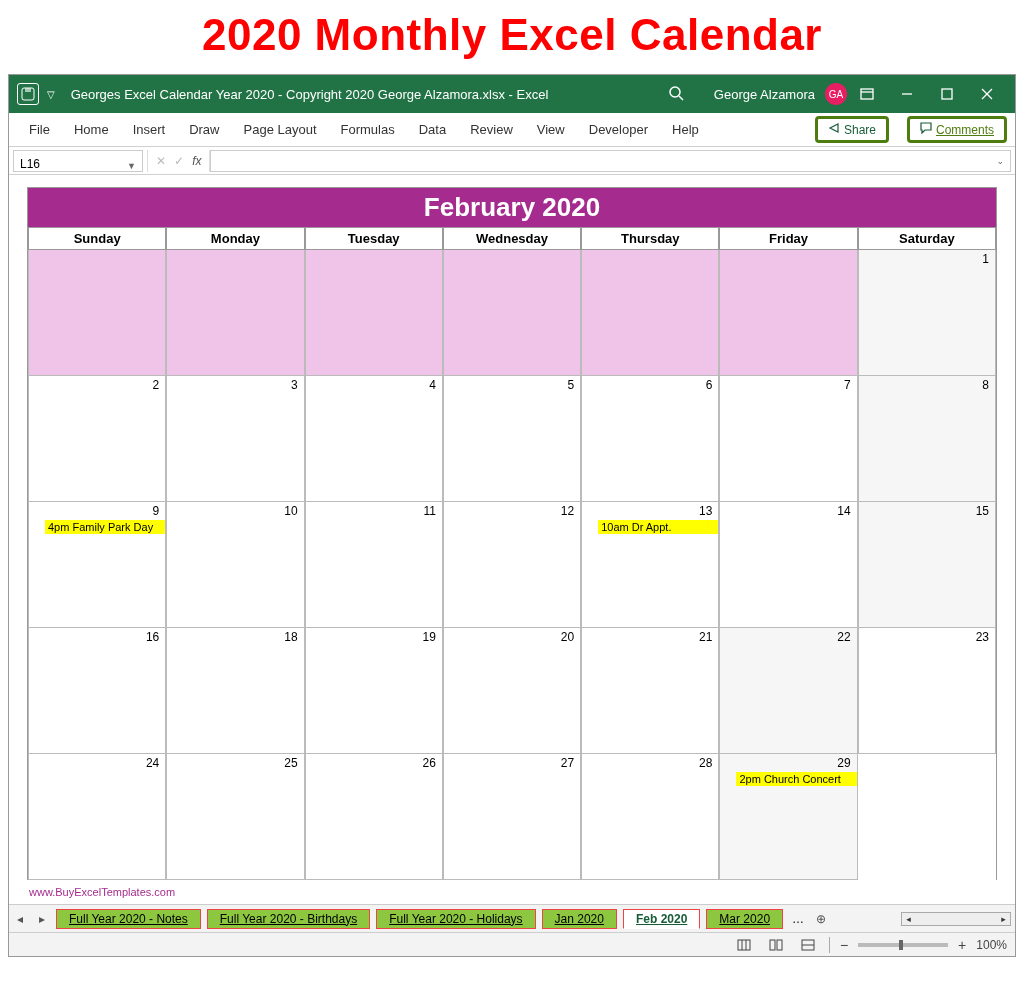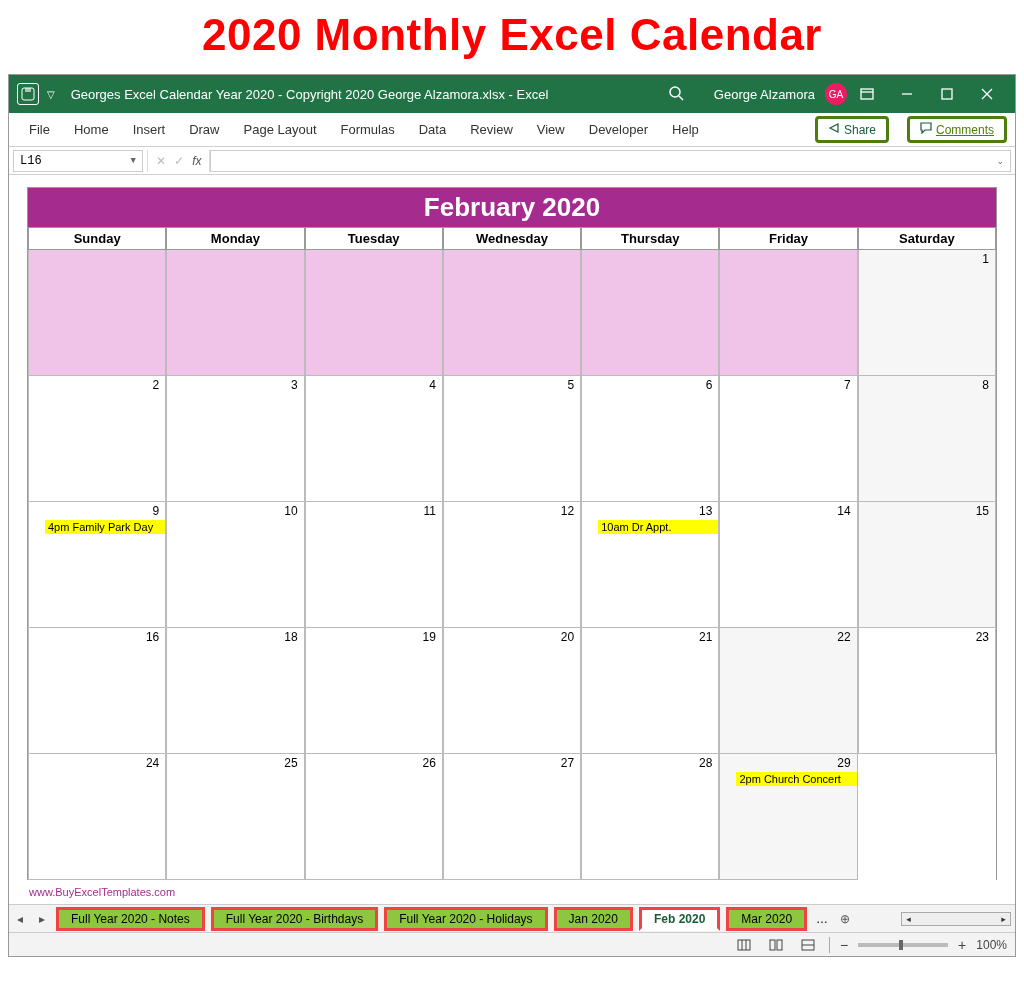--- a/index.html
+++ b/index.html
@@ -15,38 +15,38 @@
 .titlebar .user { margin-right: 6px; }
 .titlebar .avatar { width: 22px; height: 22px; border-radius: 50%; background: #e81e63; color:#fff; display:inline-flex; align-items:center; justify-content:center; font-size:10px; font-weight:normal; margin-left:4px; }
 .titlebar .winbtn { width: 40px; height: 38px; display:flex; align-items:center; justify-content:center; font-size:12px; }
 .titlebar .winbtn svg { stroke:#fff; fill:none; stroke-width:1.3; }
 .ribbon { background: #fff; border-bottom: 1px solid #d0d0d0; height: 34px; display: flex; align-items: center; padding: 0 8px; font-size: 13px; color: #333; }
 .ribbon .tab { padding: 0 12px; height: 34px; display:flex; align-items:center; cursor: default; }
 .ribbon .spacer { flex:1; }
 .ribbon .share-btn, .ribbon .comments-btn { border:3px solid #4d7c0f; border-radius:4px; padding: 3px 10px; margin-left: 18px; font-size:12px; display:flex; align-items:center; gap:4px; color:#185c37;}
 .ribbon .comments-btn { color:#4d7c0f;text-decoration:underline; }
 .formulabar { display:flex; align-items:center; height: 28px; border-bottom:1px solid #d0d0d0; font-size:12px; background:#fff; }
-.namebox { width: 130px; border:1px solid #ccc; height:22px; margin:12px 4px; display:flex; align-items:center; padding:0 6px; justify-content:space-between;font-family:Liberation Mono, monospace; }
+.namebox { width: 130px; border:1px solid #ccc; height:22px; margin:12px 4px; display:flex; align-items:flex-end; padding:0 6px; justify-content:space-between; }
 .namebox .dd { font-size:9px; color:#666; }
 .fb-btns { display:flex; align-items:center; gap:8px; padding:0 8px; color:#888; border-left:1px solid #ddd; border-right:1px solid #ddd; height:22px;}
 .fb-input { flex:1; border:1px solid #ccc; height:22px; margin:0 4px 0 0; display:flex; align-items:center; justify-content:flex-end; padding:0 6px;}
 .fb-input .dd { font-size:9px; color:#666; }
 .sheet-area { padding: 12px 18px 6px; background:#fff; position:relative; }
 .cal-title { background:#a52b8f; color:#fff; font-size:26px; font-weight:bold; text-align:center; padding:4px 0; border:1px solid #999; }
 .cal-grid { display:grid; grid-template-columns: repeat(7, 1fr); border-left:1px solid #999; border-right:1px solid #999; }
 .dayhead { background:#fff; border:1px solid #999; border-top:none; font-weight:bold; font-size:13px; text-align:center; padding:3px 0; }
 .daycell { border:1px solid #bbb; border-top:none; height:126px; position:relative; font-size:12px; background:#fff;}
 .daycell.pad { background:#efc4e8; }
 .daycell.weekend { background:#f6f6f6; }
 .daycell .num { position:absolute; top:2px; right:6px; font-size:12px; }
 .daycell .event { background:#ffff00; font-size:11px; padding:1px 3px; position:absolute; top:18px; left:16px; right:0; white-space:nowrap; overflow:hidden;}
 .footer-link { font-size:11px; color:#a52b8f; padding: 6px 0 0 2px; }
 .sheet-tabs { display:flex; align-items:center; border-top:1px solid #ccc; height:28px; font-size:12px; background:#f3f3f3; }
 .sheet-tabs .navbtn { width:22px; text-align:center; color:#555; }
-.sheet-tabs .stab { background:#8dc63f; border:3px solid #ef4444; padding:2px 12px; margin:0 3px; color:#000; position:relative; white-space:nowrap;}
+.sheet-tabs .stab { background:#8dc63f; border:1px solid #ef4444; padding:2px 12px; margin:0 3px; color:#000; position:relative; white-space:nowrap;text-decoration:underline;}
 .sheet-tabs .stab.active { background:#fff; border-bottom-color:#fff; color:#185c37; font-weight:bold; }
 .sheet-tabs .stab.active::before { content:""; position:absolute; left:0; right:0; bottom:-1px; height:2px; }
 .sheet-tabs .more { padding:0 6px; }
 .sheet-tabs .spacer { flex:1; }
 .sheet-tabs .hscroll { width:110px; height:14px; border:1px solid #aaa; background:#eee; display:flex; align-items:center; margin:0 4px;}
 .sheet-tabs .hscroll .arrow { width:13px; text-align:center; font-size:9px; color:#333;}
 .sheet-tabs .hscroll .track { flex:1; height:10px; }
 .statusbar { display:flex; align-items:center; height:24px; background:#f3f3f3; border-top:1px solid #ccc; font-size:12px; padding:0 8px; justify-content:flex-end; gap:10px; color:#444;}
 .statusbar .viewbtn { width:22px; height:18px; border:1px solid transparent; display:flex; align-items:center; justify-content:center; }
 .statusbar .zoom-slider { width:90px; height:4px; background:#bbb; position:relative; }

